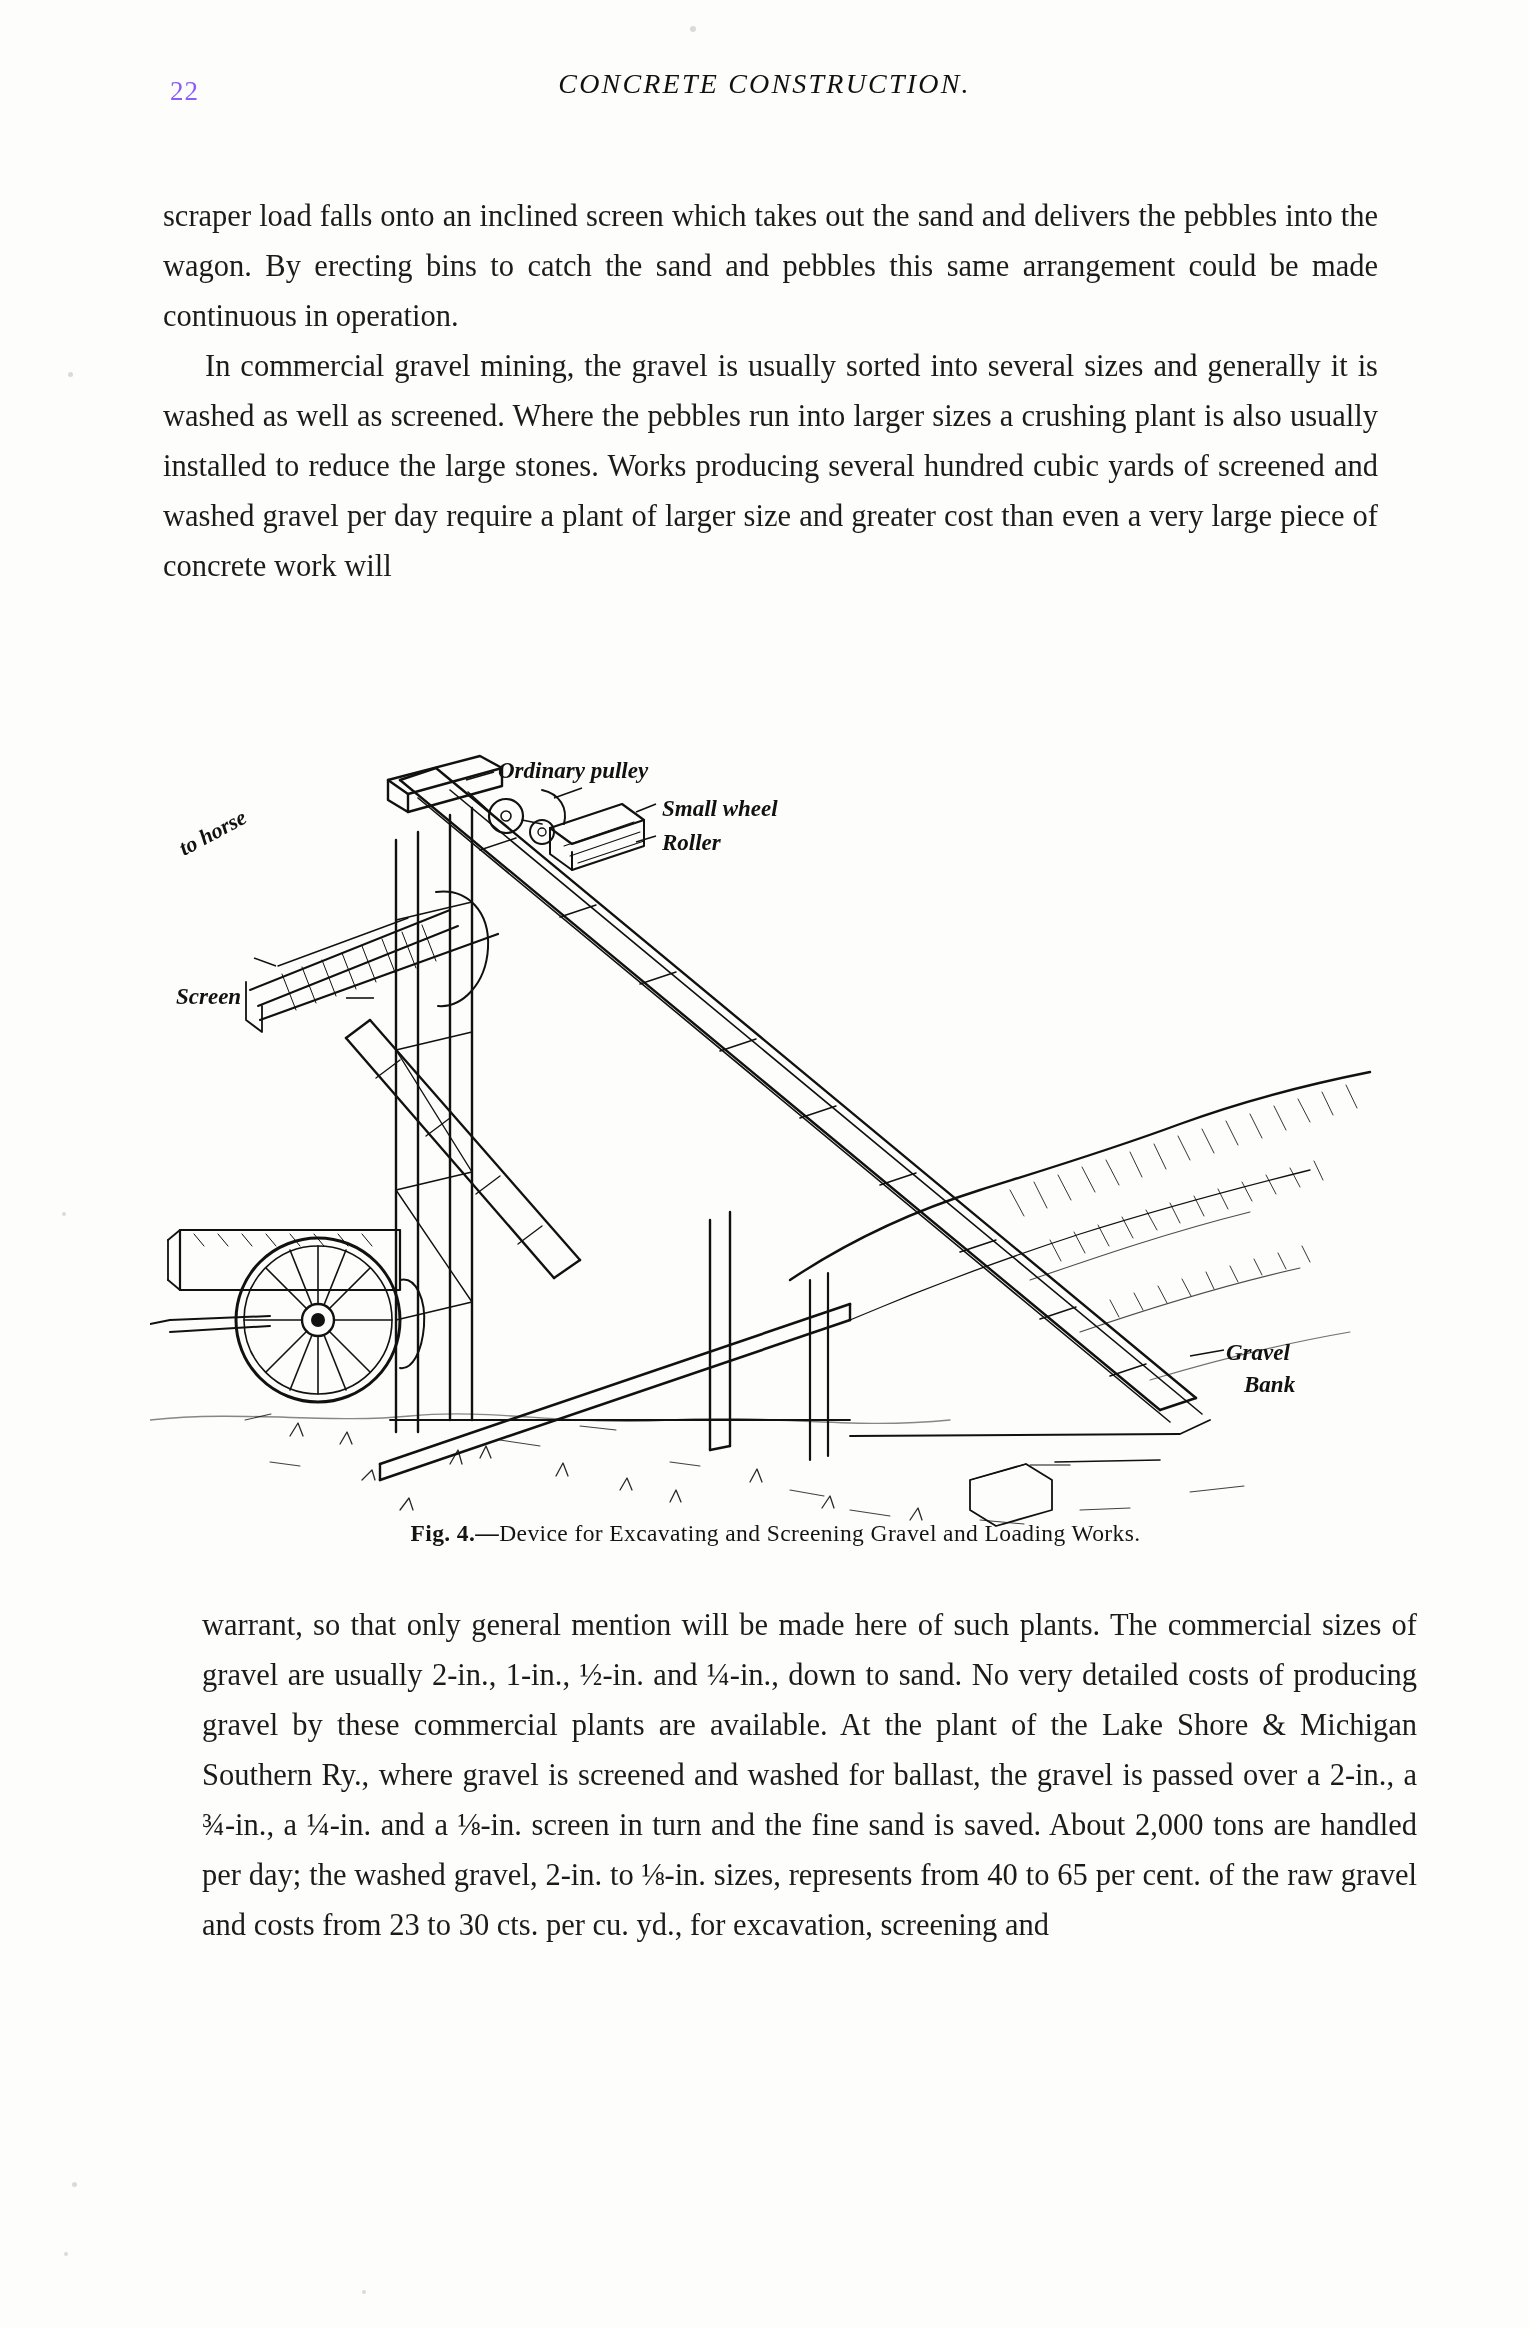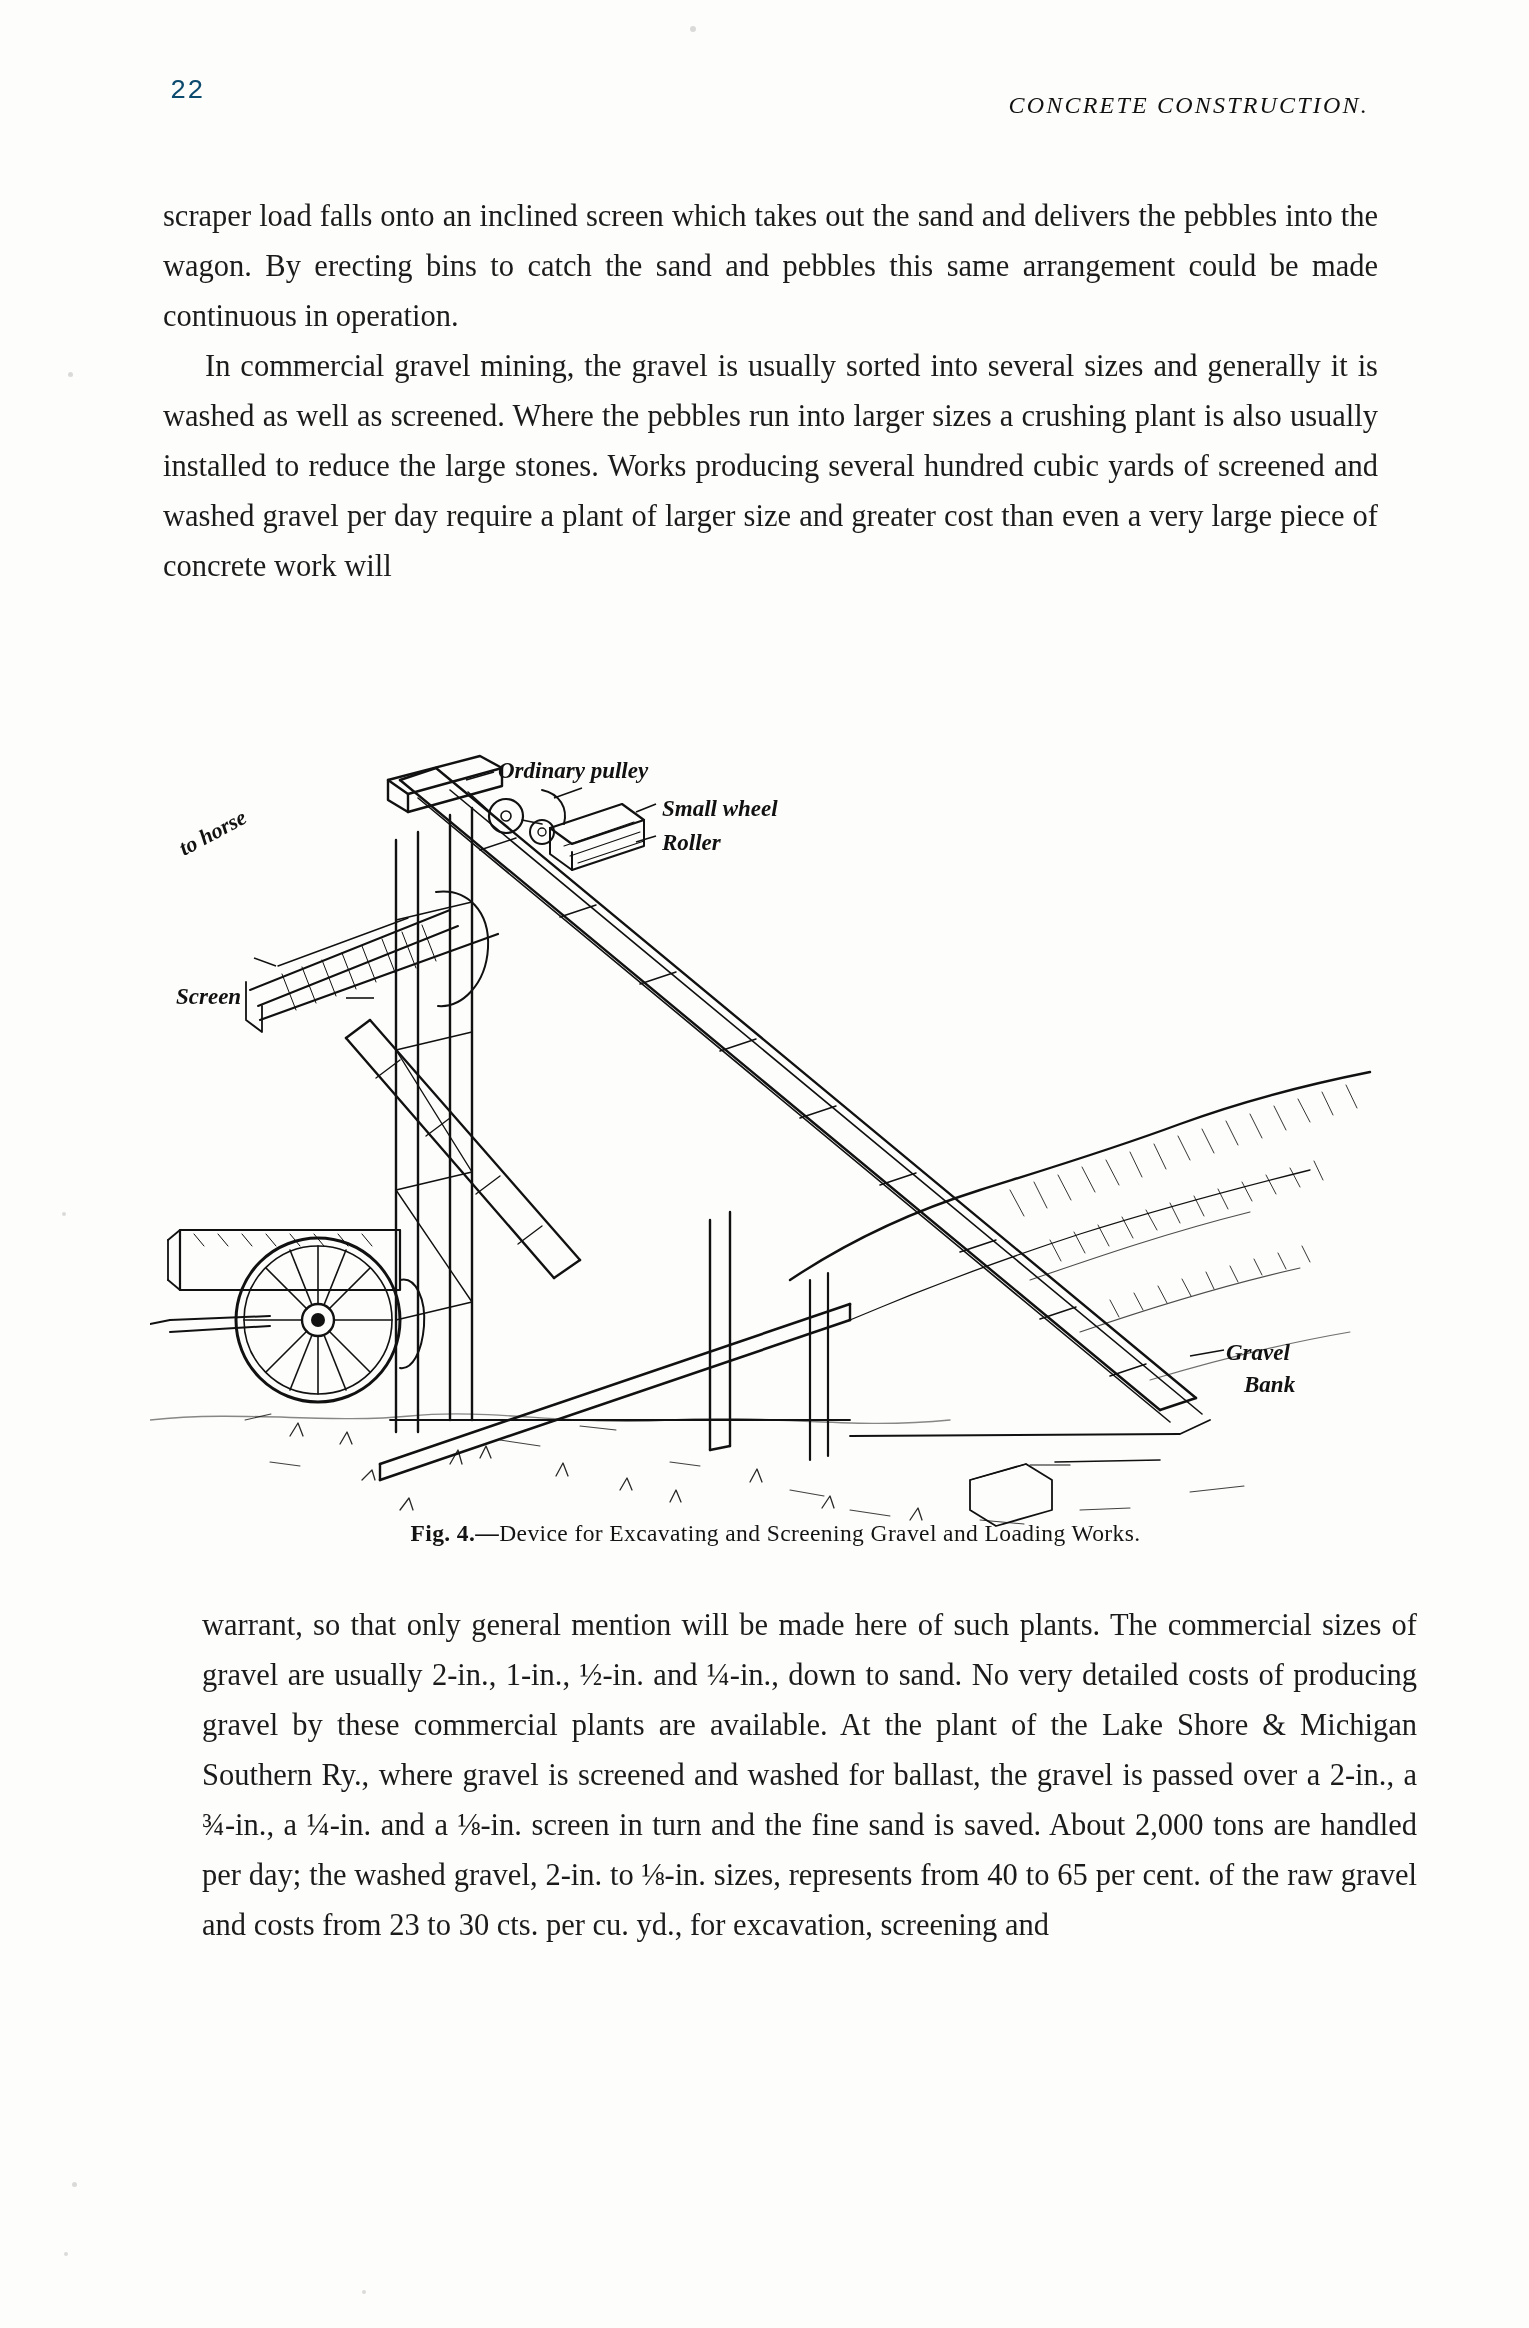--- a/index.html
+++ b/index.html
@@ -26,36 +26,35 @@
     top: 68px;
     left: 160px;
     right: 160px;
     height: 40px;
   }
   .folio {
     position: absolute;
     left: 10px;
     top: 8px;
     font-size: 27px;
-    font-family: Liberation Mono, monospace;
+    font-family: Liberation Serif, serif;
     letter-spacing: 1px;
-    color: #0c4a6e;
+    color: #8b5cf6;
   }
   .head-title {
     position: absolute;
     left: 0;
     right: 0;
     top: 0;
-    text-align: right;
+    text-align: center;
     font-style: italic;
-    font-size: 24px;
+    font-size: 28px;
     letter-spacing: 2.2px;
     color: #111;
     font-family: "Liberation Serif", serif;
-    margin-top: 24px;
   }
   
   .textblock {
     position: absolute;
     left: 163px;
     width: 1215px;
     font-size: 30.5px;
     line-height: 50px;
     text-align: justify;
     color: #1b1b1b;

